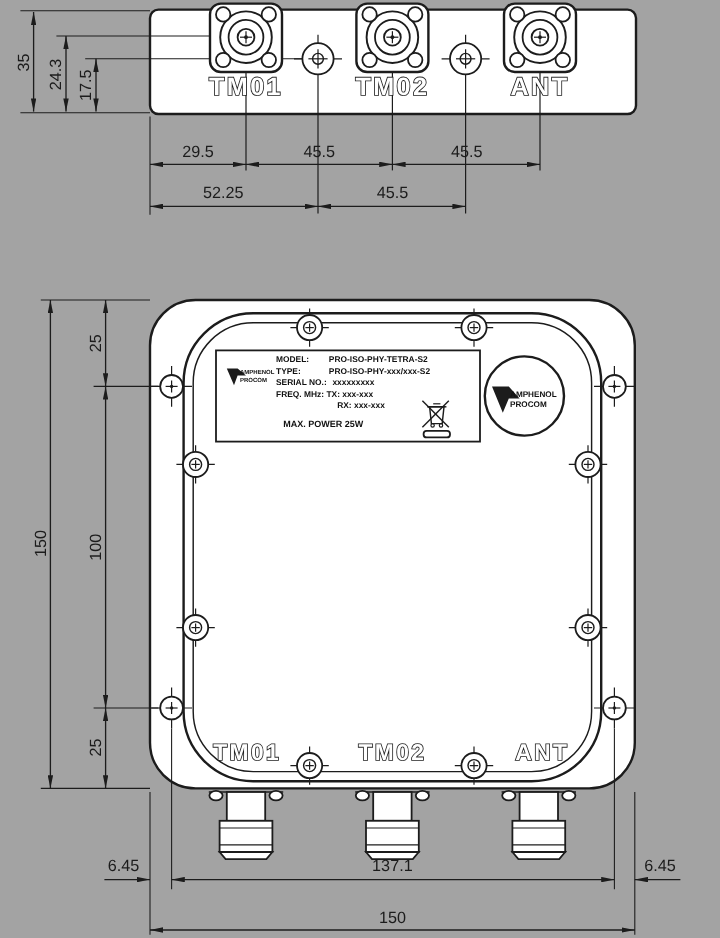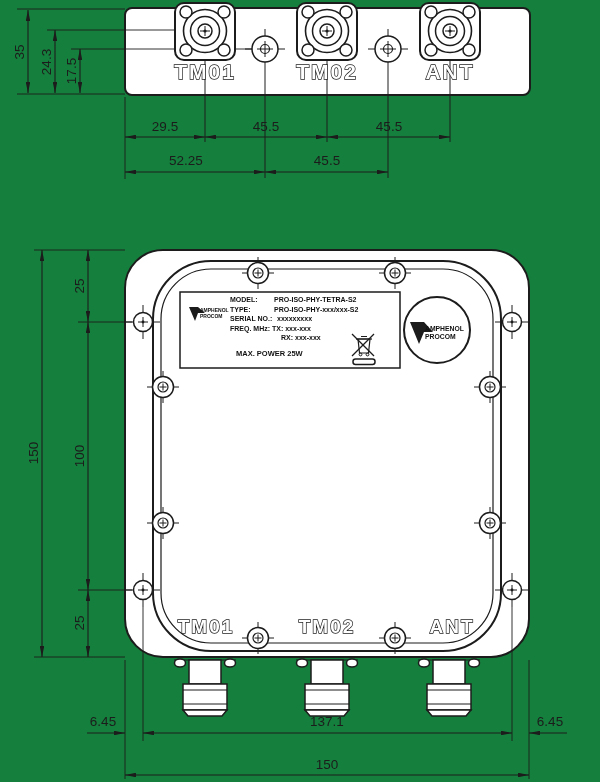--- a/index.html
+++ b/index.html
@@ -1,16 +1,16 @@
 <!DOCTYPE html>
 <html><head>
 <meta charset="utf-8">
 <style>
   html,body{margin:0;padding:0;background:#fff;}
-  .canvas{position:relative;width:600px;height:782px;background:#15803d;overflow:hidden;
+  .canvas{position:relative;width:600px;height:782px;background:#a3a3a3;overflow:hidden;
           font-family:"Liberation Sans",sans-serif;}
   svg{display:block;}
   .main{fill:#fff;stroke:#1c1c1c;stroke-width:2;}
   .mid{fill:#fff;stroke:#1c1c1c;stroke-width:1.5;}
   .ring{fill:#fff;stroke:#1c1c1c;stroke-width:1.6;}
   .thin{fill:none;stroke:#1c1c1c;stroke-width:1;}
   .thin2{fill:none;stroke:#1c1c1c;stroke-width:1.2;}
   .dimline{fill:none;stroke:#1c1c1c;stroke-width:1.1;}
   .extline{fill:none;stroke:#1c1c1c;stroke-width:0.9;}
   .dim-text{font:13.5px "Liberation Sans",sans-serif;fill:#1c1c1c;text-anchor:middle;}

